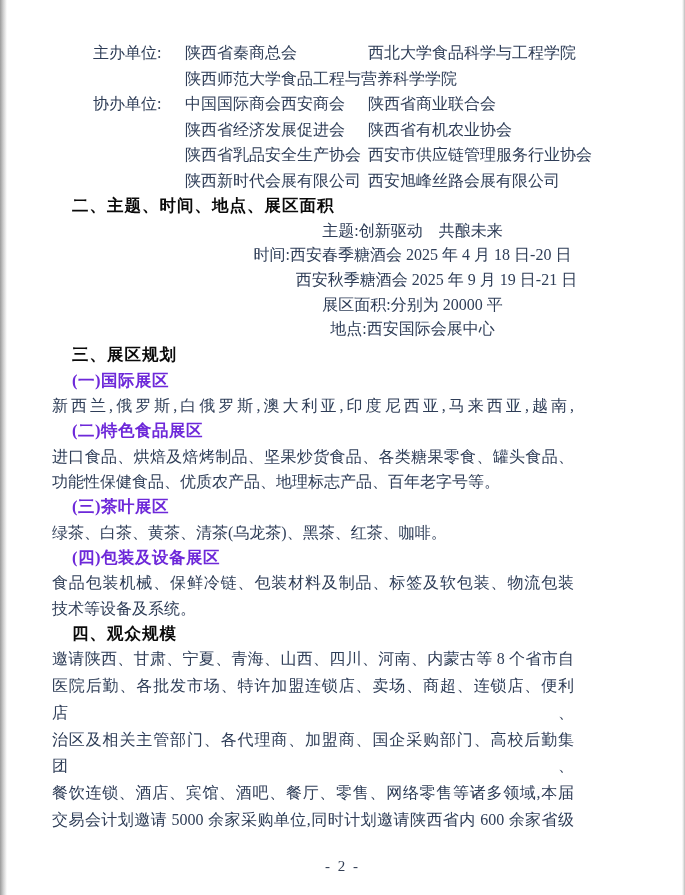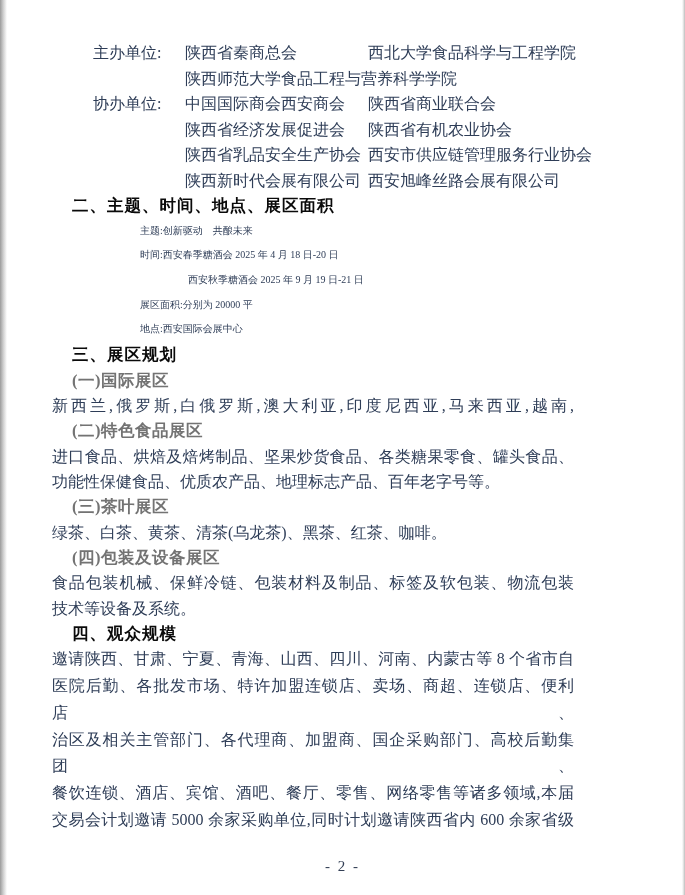--- a/index.html
+++ b/index.html
@@ -26,23 +26,23 @@
   .org-col1{width:183px;flex-shrink:0;white-space:nowrap;}
   .org-col2{flex:1;white-space:nowrap;}
 
   .h1{
     margin:0 12px 0 72px;line-height:25.5px;font-size:16.5px;
     font-family:"Liberation Sans",sans-serif;font-weight:bold;color:#0a0a0a;
     letter-spacing:1px;
   }
   .sub{
     margin-left:72px;line-height:25.5px;font-size:16.5px;
-    font-weight:bold;color:#737373;letter-spacing:0.5px;
+    font-weight:bold;color:#6d28d9;letter-spacing:0.5px;
   }
-  .detail-row{margin-left:140px;line-height:24.7px;font-size:10px;}
+  .detail-row{margin-left:140px;line-height:24.7px;font-size:16px;text-align:center;}
   .detail-row.indent{margin-left:188px;}
 
   .body-line{margin-left:52px;width:522px;line-height:25.2px;font-size:16px;}
   .just{text-align:justify;text-align-last:justify;}
   .s4 .body-line{line-height:26.8px;}
 
   .page-num{
     position:absolute;left:0;right:0;top:858px;
     text-align:center;font-size:15px;color:#333f55;letter-spacing:2px;
   }

